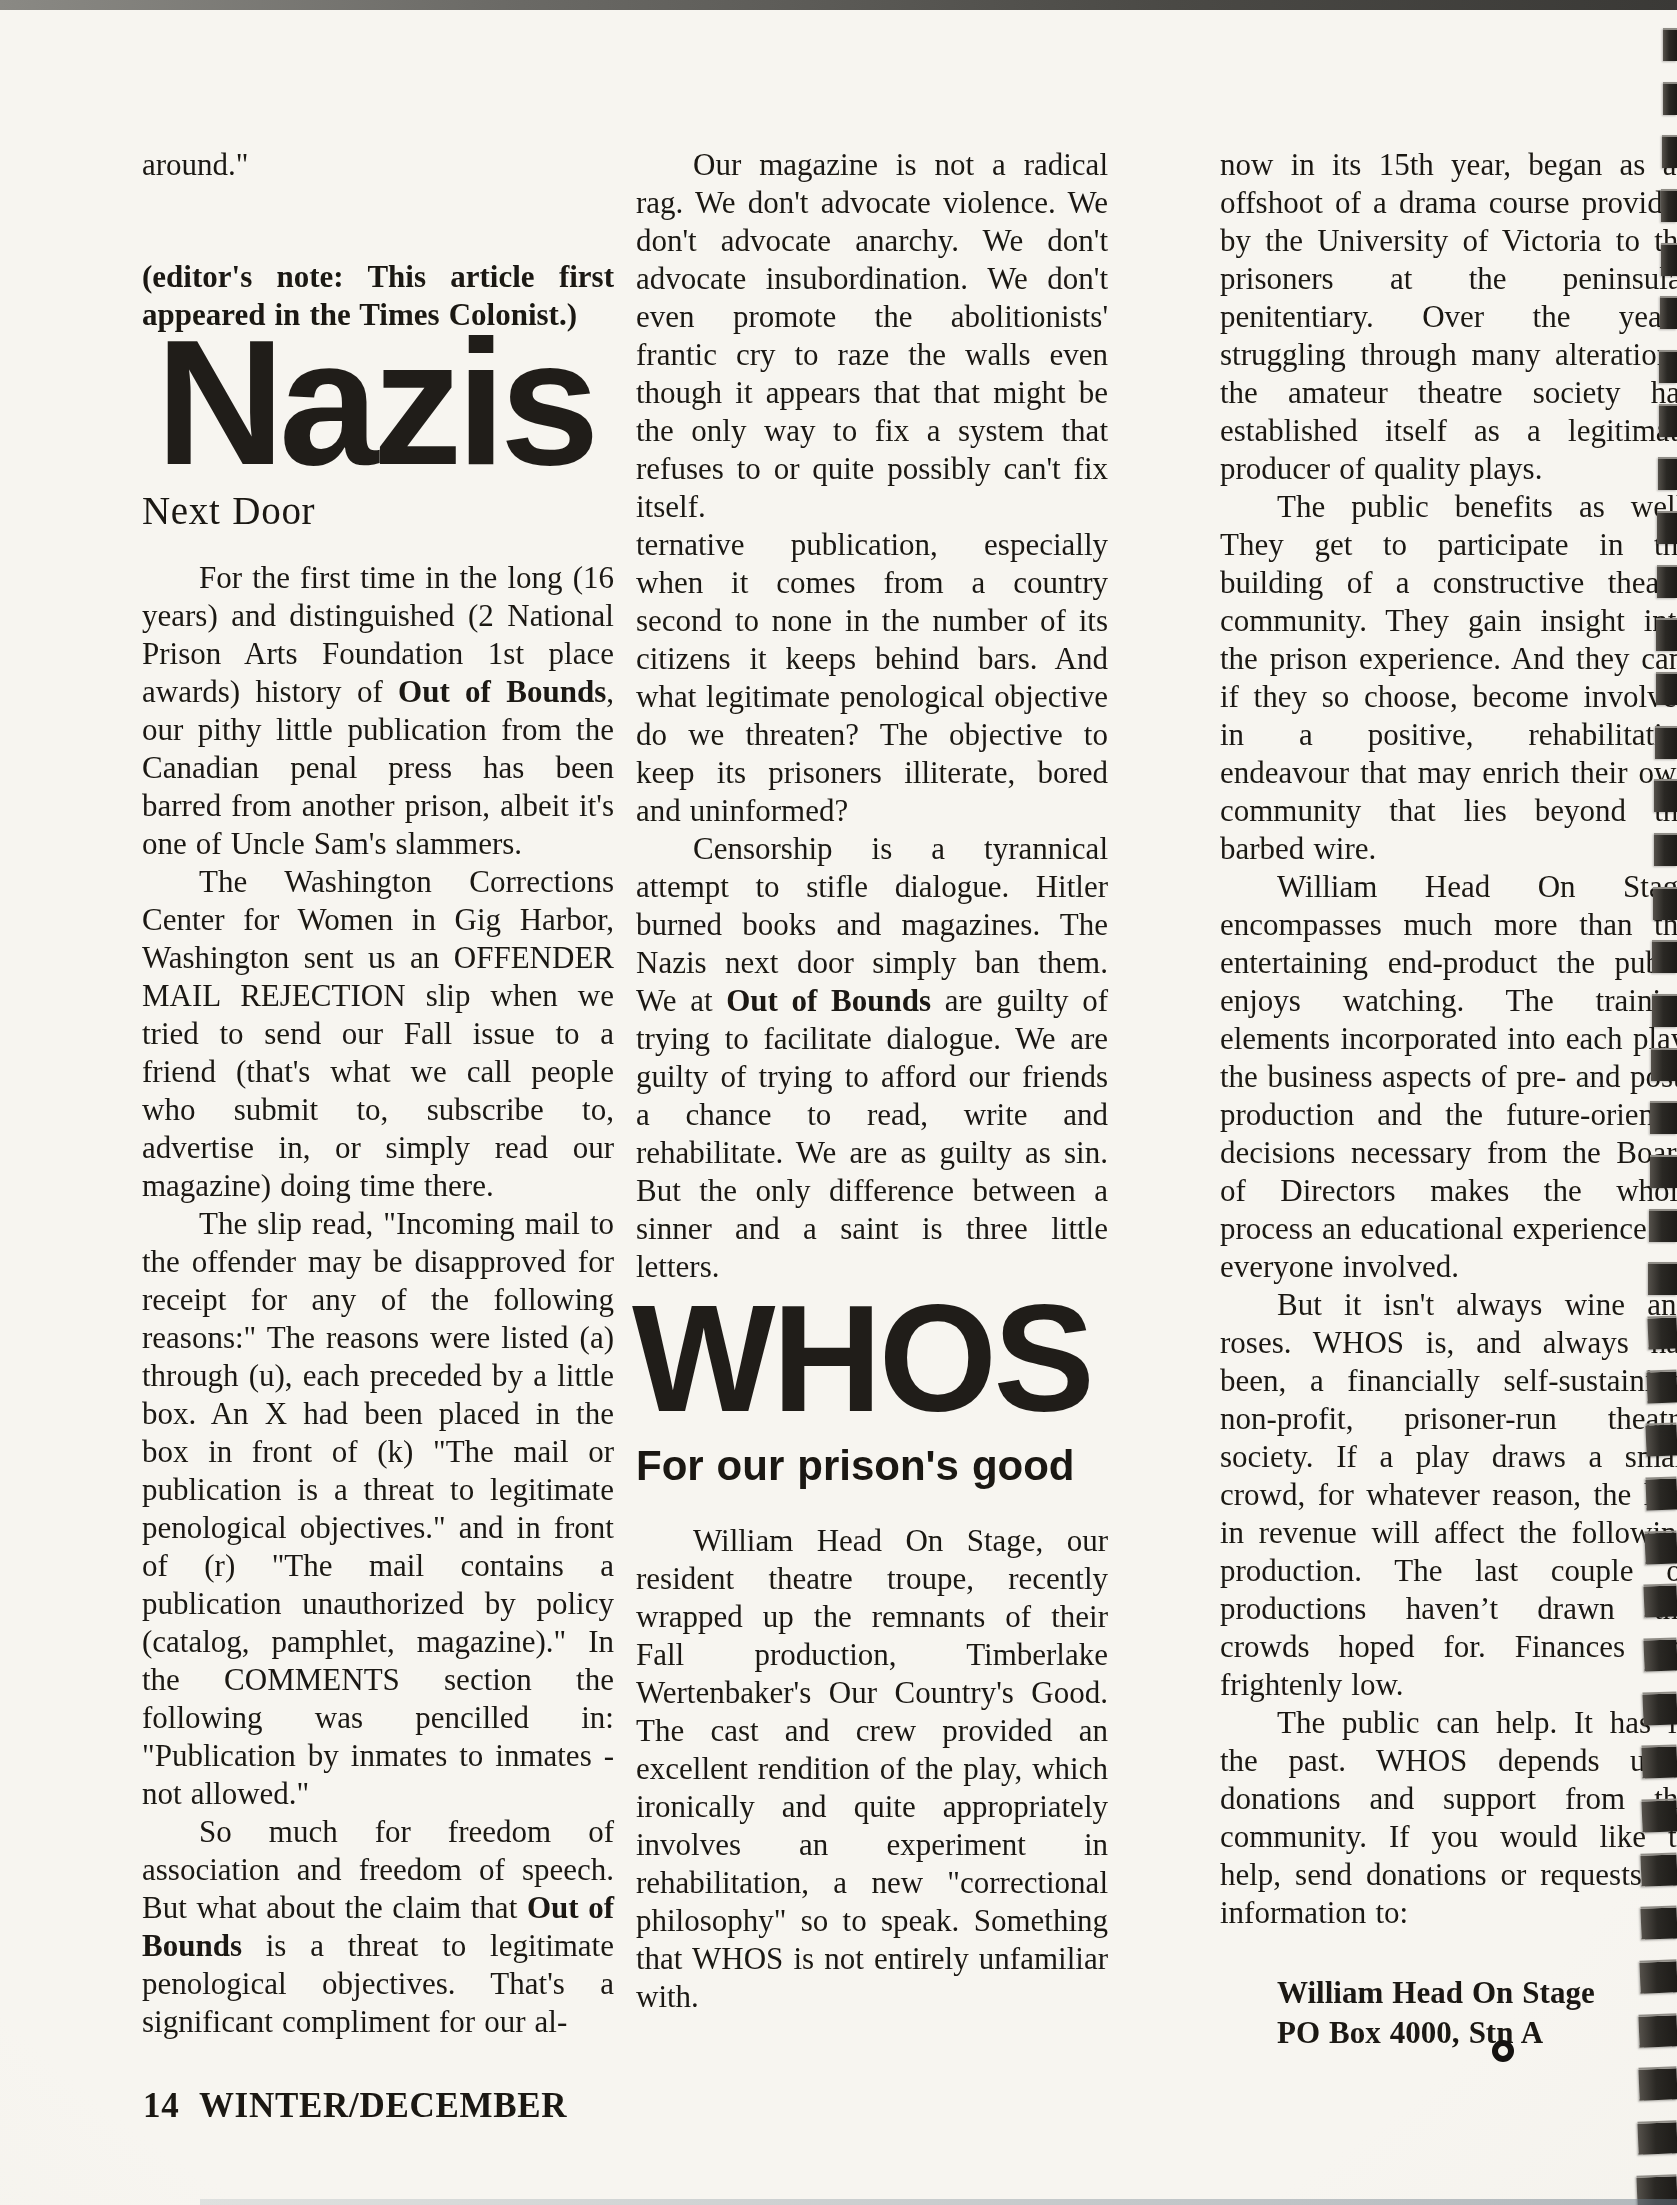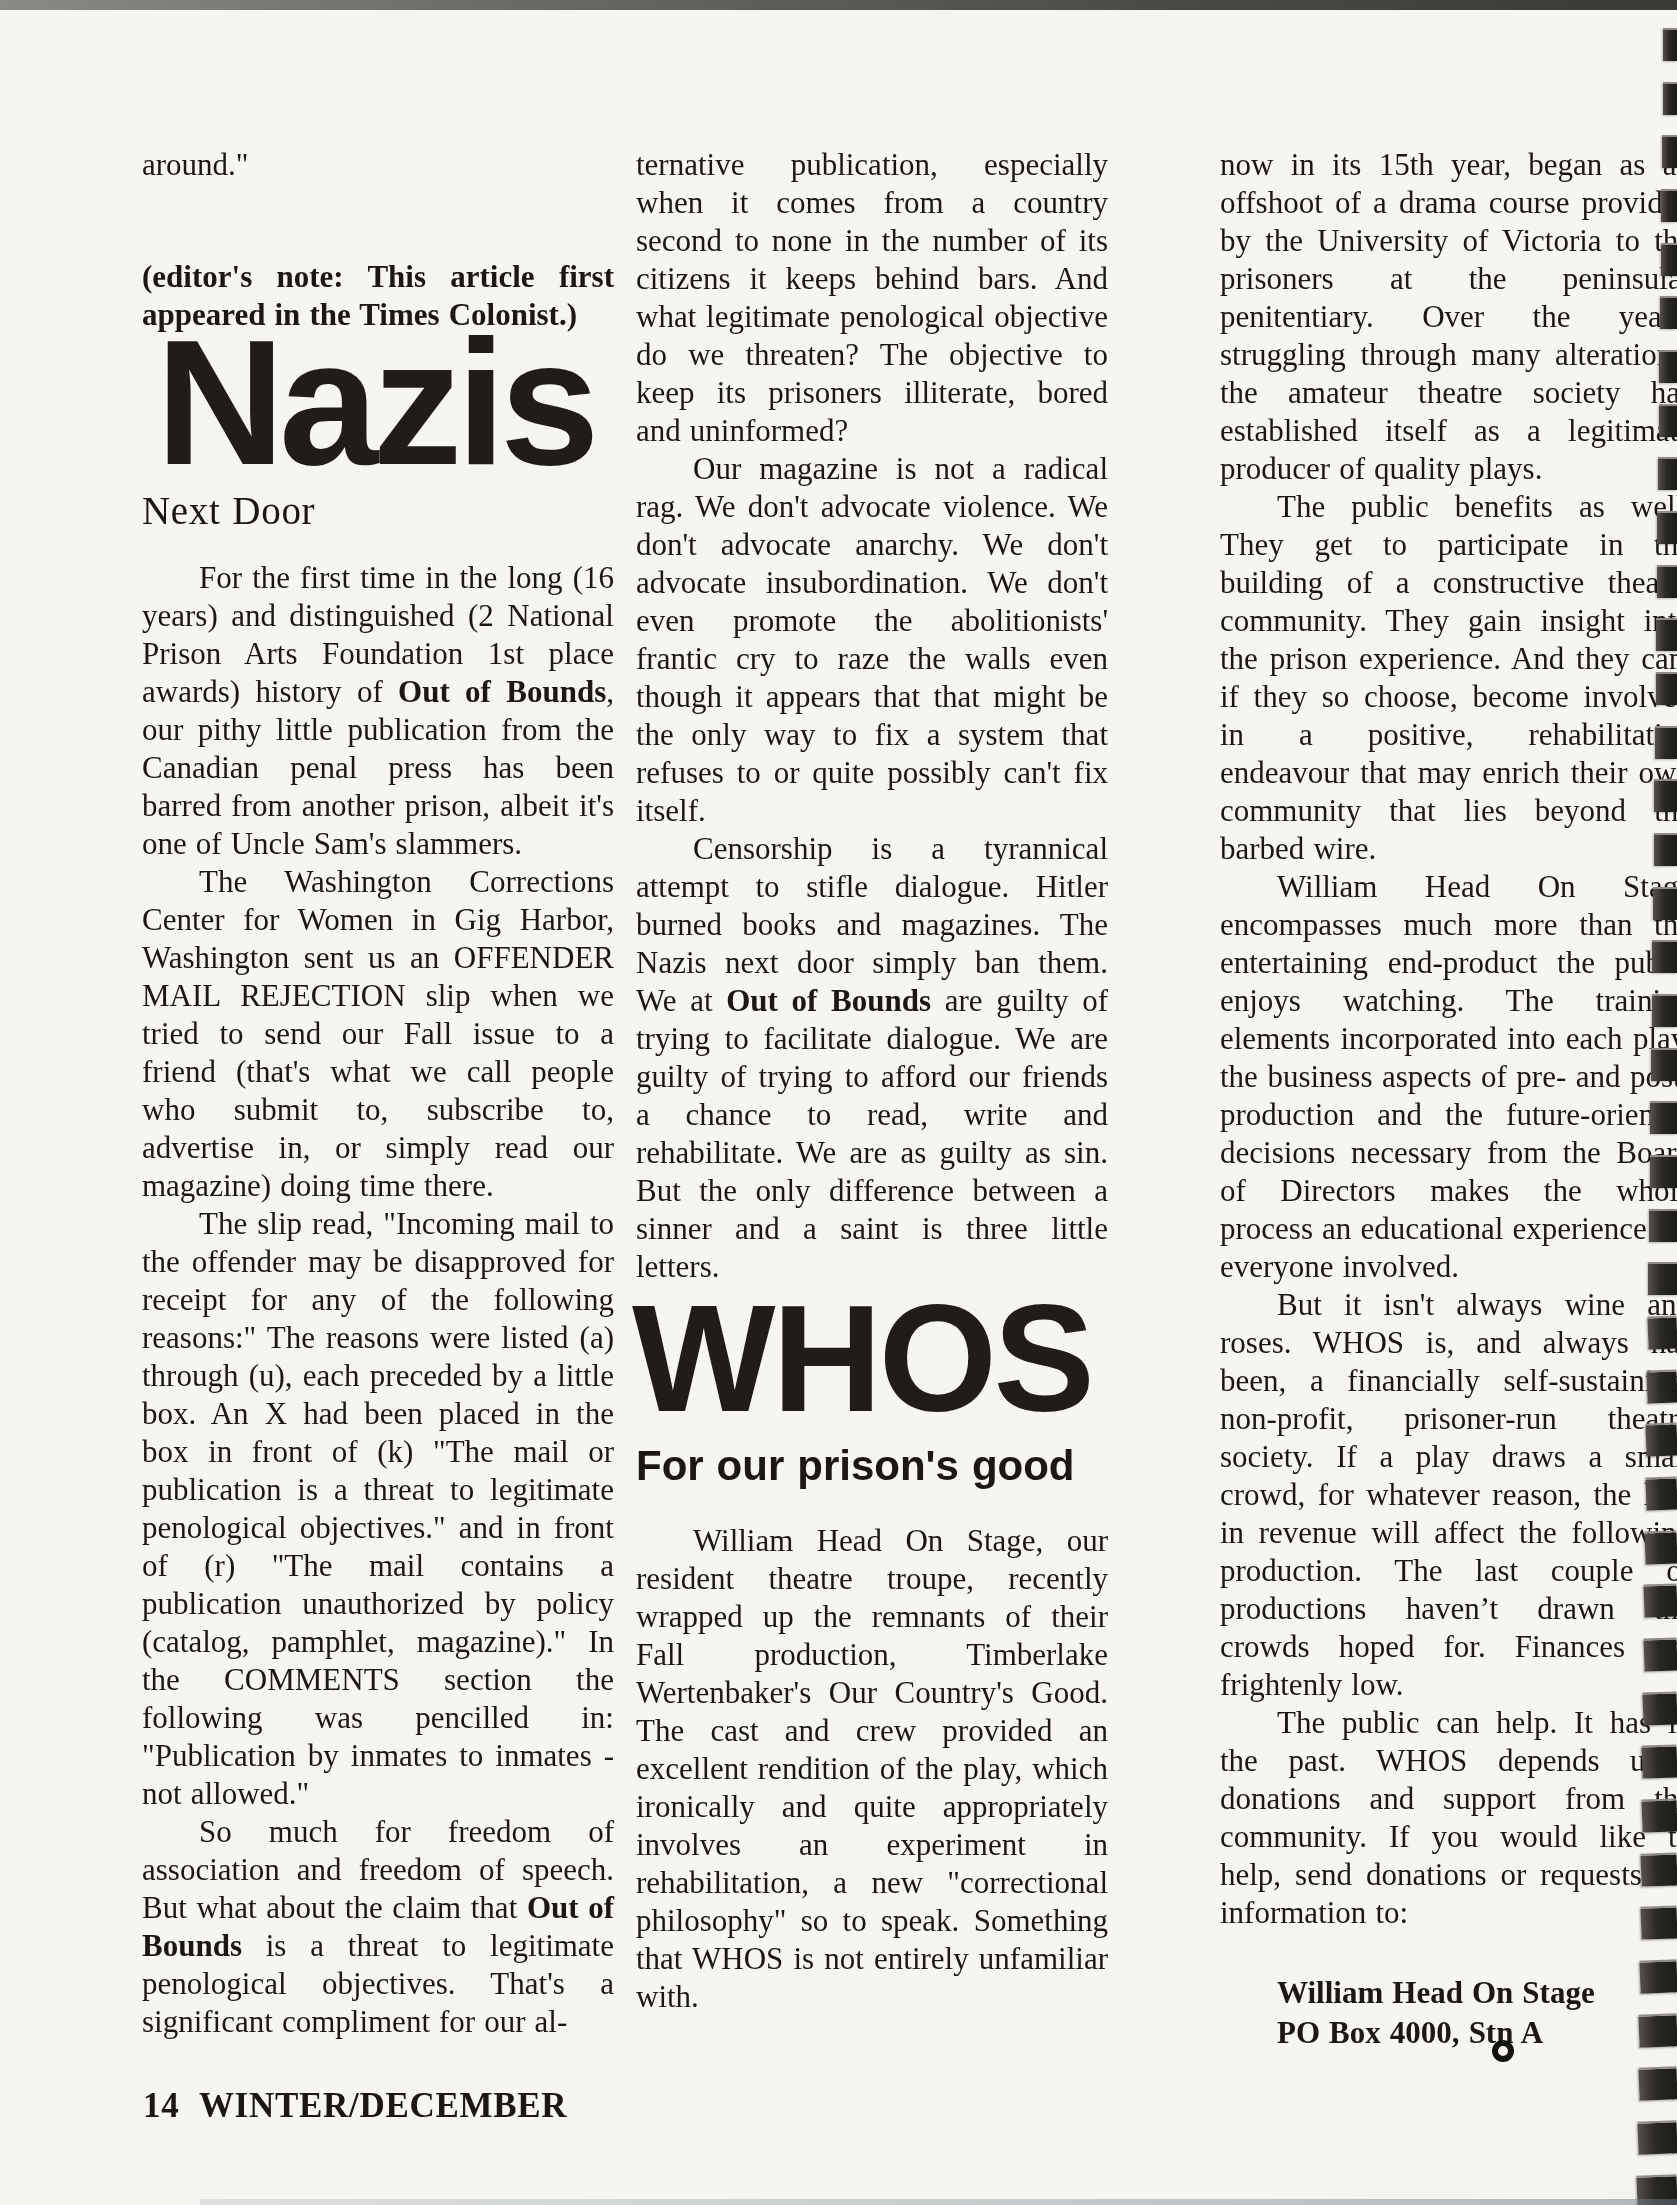--- a/index.html
+++ b/index.html
@@ -80,22 +80,22 @@
     <p class="editor-note"><span class="run-b">(editor's note: This article first appeared in the </span><span class="run-b run-i">Times Colonist</span><span class="run-b">.)</span></p>
     <h1 class="headline headline-nazis">Nazis</h1>
     <h2 class="subhead-serif">Next Door</h2>
     <p class="body-p first-after-head"><span>For the first time in the long (16 years) and distinguished (2 National Prison Arts Foundation 1st place awards) history of </span><span class="run-b">Out of Bounds</span><span>, our pithy little publication from the Canadian penal press has been barred from another prison, albeit it's one of Uncle Sam's slammers.</span></p>
     <p class="body-p">The Washington Corrections Center for Women in Gig Harbor, Washington sent us an OFFENDER MAIL REJECTION slip when we tried to send our Fall issue to a friend (that's what we call people who submit to, subscribe to, advertise in, or simply read our magazine) doing time there.</p>
     <p class="body-p">The slip read, "Incoming mail to the offender may be disapproved for receipt for any of the following reasons:" The reasons were listed (a) through (u), each preceded by a little box. An X had been placed in the box in front of (k) "The mail or publication is a threat to legitimate penological objectives." and in front of (r) "The mail contains a publication unauthorized by policy (catalog, pamphlet, magazine)." In the COMMENTS section the following was pencilled in: "Publication by inmates to inmates - not allowed."</p>
     <p class="body-p"><span>So much for freedom of association and freedom of speech. But what about the claim that </span><span class="run-b">Out of Bounds</span><span> is a threat to legitimate penological objectives. That's a significant compliment for our al-</span></p>
   </div>
 
   <div class="col col-2">
+    <p class="body-p">Our magazine is not a radical rag. We don't advocate violence. We don't advocate anarchy. We don't advocate insubordination. We don't even promote the abolitionists' frantic cry to raze the walls even though it appears that that might be the only way to fix a system that refuses to or quite possibly can't fix itself.</p>
     <p class="body-p noindent">ternative publication, especially when it comes from a country second to none in the number of its citizens it keeps behind bars. And what legitimate penological objective do we threaten? The objective to keep its prisoners illiterate, bored and uninformed?</p>
-    <p class="body-p">Our magazine is not a radical rag. We don't advocate violence. We don't advocate anarchy. We don't advocate insubordination. We don't even promote the abolitionists' frantic cry to raze the walls even though it appears that that might be the only way to fix a system that refuses to or quite possibly can't fix itself.</p>
     <p class="body-p"><span>Censorship is a tyrannical attempt to stifle dialogue. Hitler burned books and magazines. The Nazis next door simply ban them. We at </span><span class="run-b">Out of Bounds</span><span> are guilty of trying to facilitate dialogue. We are guilty of trying to afford our friends a chance to read, write and rehabilitate. We are as guilty as sin. But the only difference between a sinner and a saint is three little letters.</span></p>
     <h1 class="headline headline-whos">WHOS</h1>
     <h3 class="subhead-sans">For our prison's good</h3>
     <p class="body-p first-after-subhead"><span>William Head On Stage, our resident theatre troupe, recently wrapped up the remnants of their Fall production, Timberlake Wertenbaker's </span><span class="run-i">Our Country's Good</span><span>. The cast and crew provided an excellent rendition of the play, which ironically and quite appropriately involves an experiment in rehabilitation, a new "correctional philosophy" so to speak. Something that WHOS is not entirely unfamiliar with.</span></p>
   </div>
 
   <div class="col col-3">
     <p class="body-p noindent">now in its 15th year, began as an offshoot of a drama course provided by the University of Victoria to the prisoners at the peninsular penitentiary. Over the years, struggling through many alterations, the amateur theatre society has established itself as a legitimate producer of quality plays.</p>
     <p class="body-p">The public benefits as well. They get to participate in the building of a constructive theatre community. They gain insight into the prison experience. And they can, if they so choose, become involved in a positive, rehabilitative endeavour that may enrich their own community that lies beyond the barbed wire.</p>
     <p class="body-p">William Head On Stage encompasses much more than the entertaining end-product the public enjoys watching. The training elements incorporated into each play, the business aspects of pre- and post-production and the future-oriented decisions necessary from the Board of Directors makes the whole process an educational experience for everyone involved.</p>

